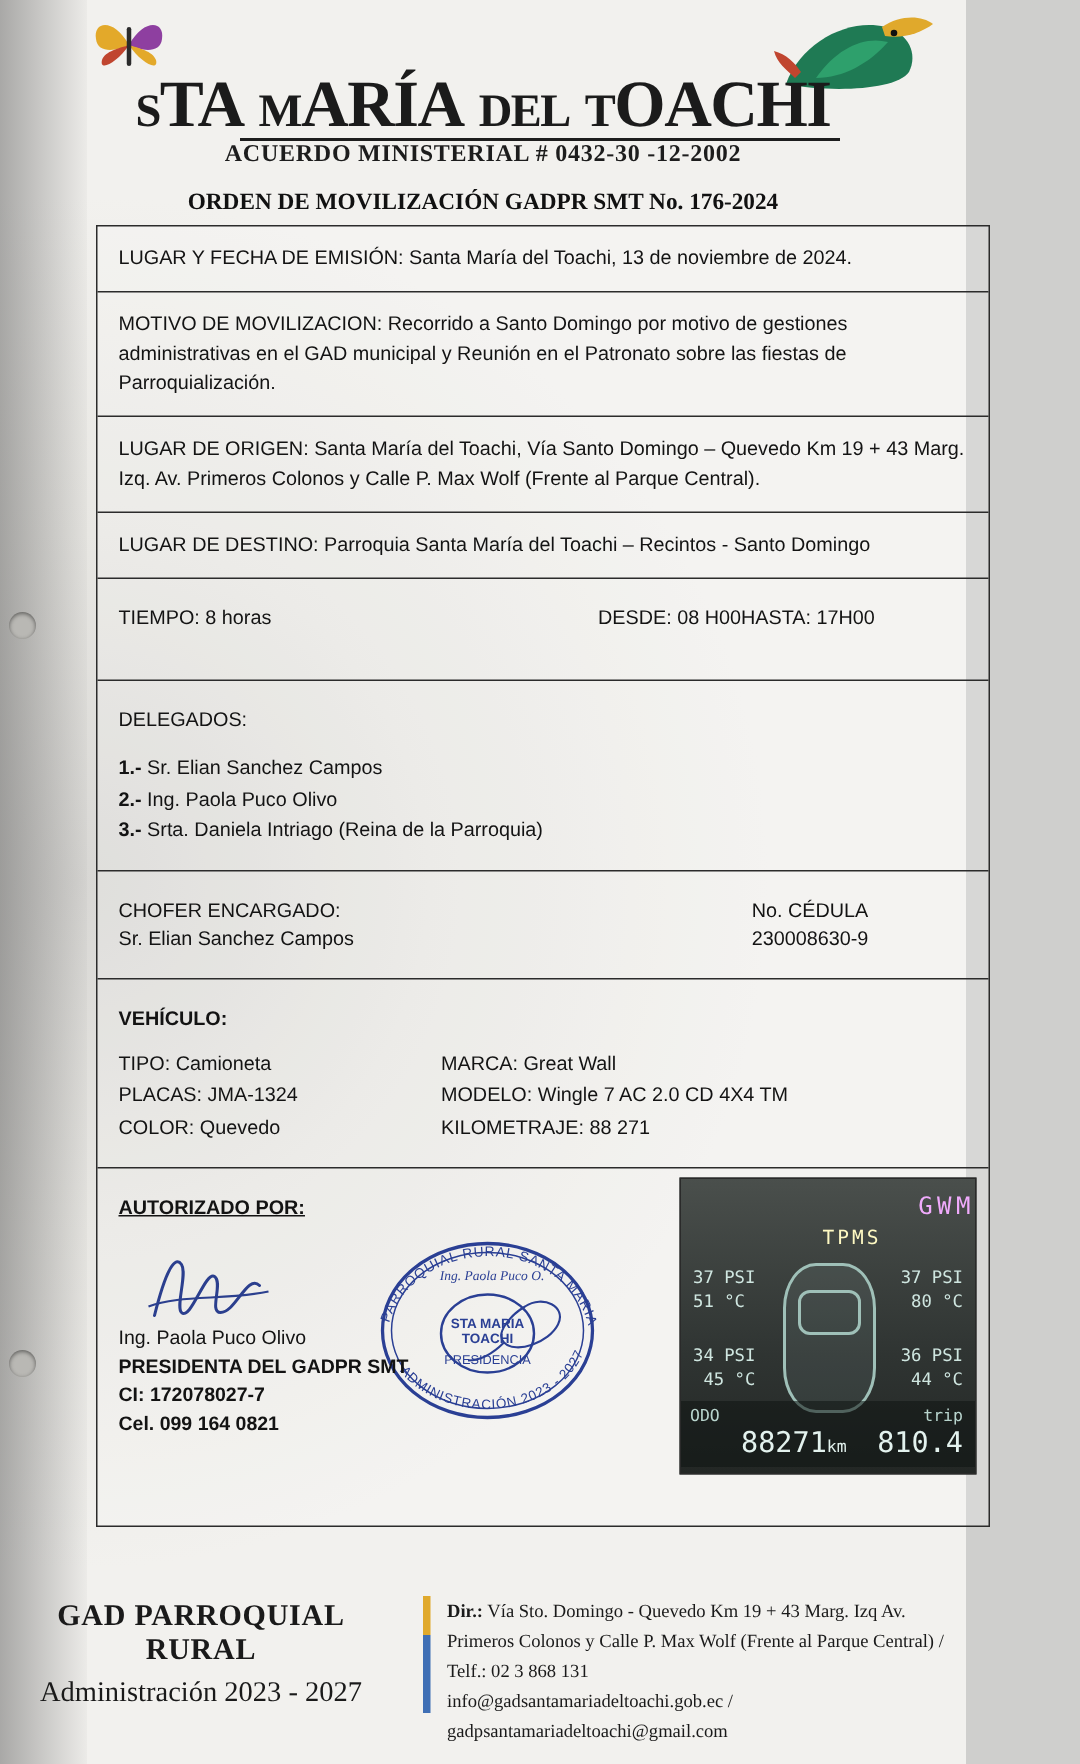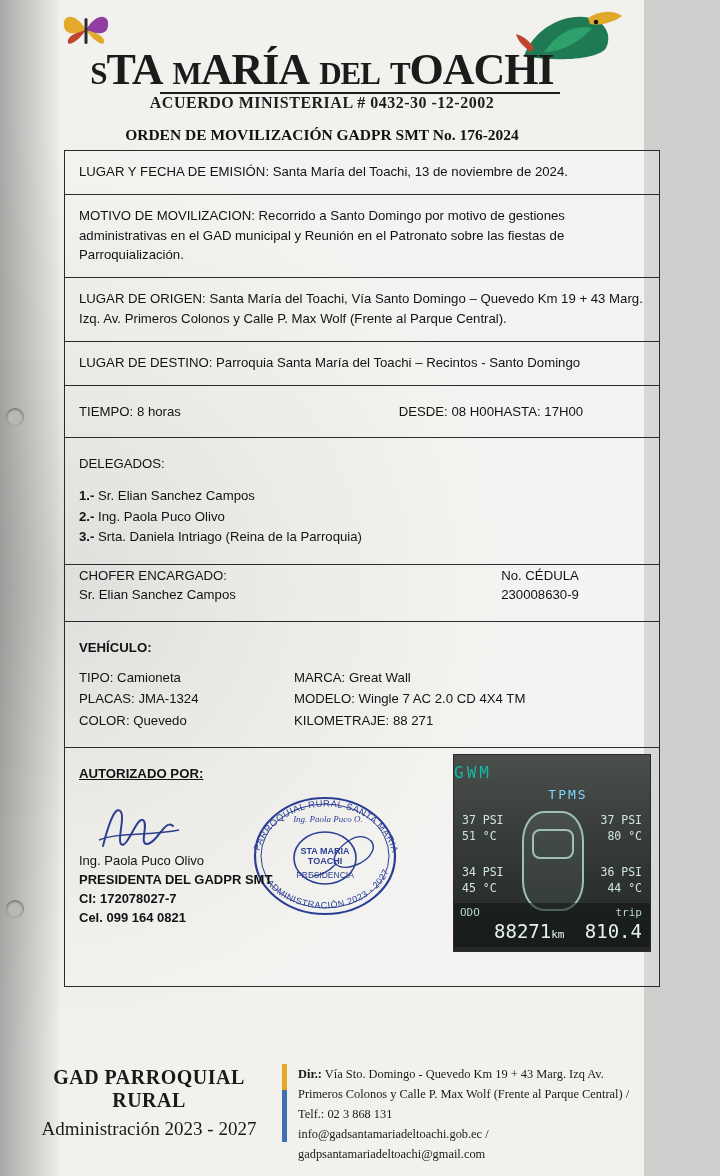--- a/index.html
+++ b/index.html
@@ -104,42 +104,42 @@
   .sig{position:absolute;left:30px;top:48px;width:90px;height:64px;}
 
   
   .photo{
     position:absolute;right:8px;top:6px;width:196px;height:196px;
     background:#3b3f3d;
     border:1px solid #2a2a2a;
     overflow:hidden;
   }
   .ph-inner{position:absolute;inset:0;background:linear-gradient(180deg,#4a4f4c,#2f3432 60%,#232725);}
-  .ph-gwm{position:absolute;top:6px;left:0;right:0;text-align:left;color:#14b8a6;
+  .ph-gwm{position:absolute;top:6px;left:0;right:0;text-align:right;color:#f0abfc;
     font-family:"DejaVu Sans Mono",monospace;font-size:16px;letter-spacing:3px;}
-  .ph-tpms{position:absolute;top:30px;left:0;right:0;text-align:center;color:#7dd3fc;
+  .ph-tpms{position:absolute;top:30px;left:0;right:0;text-align:center;color:#fef9c3;
     font-family:"DejaVu Sans Mono",monospace;font-size:13px;letter-spacing:2px;padding-left:32px;}
   .ph-car{position:absolute;left:68px;top:56px;width:58px;height:96px;
     border:2px solid #9fc0b8;border-radius:22px/30px;background:rgba(170,200,192,.10);}
   .ph-car:before{content:"";position:absolute;left:8px;top:16px;right:8px;height:26px;border:2px solid #9fc0b8;border-radius:8px;}
   .tcell{position:absolute;color:#cfe6e0;font-family:"DejaVu Sans Mono",monospace;font-size:11.5px;line-height:1.35;}
   .t-fl{left:8px;top:58px;}
   .t-fr{right:8px;top:58px;text-align:right;}
-  .t-rl{left:8px;top:110px;}
+  .t-rl{left:8px;top:110px;text-align:right;}
   .t-rr{right:8px;top:110px;text-align:right;}
   .ph-bottom{position:absolute;left:0;right:0;bottom:4px;height:44px;background:rgba(15,20,18,.55);}
   .ph-odo-l{position:absolute;left:6px;bottom:30px;color:#b8d4cd;font-family:"DejaVu Sans Mono",monospace;font-size:11px;}
   .ph-odo-r{position:absolute;right:8px;bottom:30px;color:#b8d4cd;font-family:"DejaVu Sans Mono",monospace;font-size:11px;}
   .ph-odo-v{position:absolute;left:6px;bottom:6px;color:#e3f2ee;font-family:"DejaVu Sans Mono",monospace;font-size:19px;margin-left:34px;}
   .ph-odo-u{font-size:11px;}
   .ph-trip-v{position:absolute;right:8px;bottom:6px;color:#e3f2ee;font-family:"DejaVu Sans Mono",monospace;font-size:19px;}
 
   
   .footer{position:absolute;left:0;right:0;bottom:0;height:130px;}
-  .f-left{position:absolute;left:24px;top:20px;width:250px;text-align:center;
+  .f-left{position:absolute;left:9px;top:20px;width:250px;text-align:center;
     font-family:"Liberation Serif",serif;color:#1a1a1a;}
   .f-left .l1{font-weight:bold;font-size:20px;letter-spacing:.5px;}
   .f-left .l2{font-size:19px;margin-top:6px;}
   .f-bar{position:absolute;left:282px;top:18px;width:5px;height:78px;
     background:linear-gradient(180deg,#e0a92c 0 33%,#3f6fb5 33% 66%,#3f6fb5 66% 100%);}
   .f-right{position:absolute;left:298px;top:18px;right:14px;
     font-family:"Liberation Serif",serif;font-size:12.4px;line-height:1.62;color:#1a1a1a;}
   .f-right b{font-weight:bold;}
 </style>
 </head>
@@ -201,21 +201,21 @@
       </div>
     </div>
 
     <div class="row">
       <div class="txt">
         <span class="lbl">LUGAR DE DESTINO:</span>
         <span>Parroquia Santa María del Toachi – Recintos - Santo Domingo</span>
       </div>
     </div>
 
-    <div class="row tiempo txt" style="padding-top:16px;padding-bottom:16px;">
+    <div class="row tiempo txt" style="padding-top:16px;padding-bottom:32px;">
       <div class="c1">
         <span class="lbl">TIEMPO:</span>
         <span>8 horas</span>
       </div>
       <div class="c2">
         <span class="lbl">DESDE:</span>
         <span>08 H00</span>
       </div>
       <div class="c3">
         <span class="lbl">HASTA:</span>
@@ -234,21 +234,21 @@
           <span class="num">2.-</span>
           <span>Ing. Paola Puco Olivo</span>
         </div>
         <div>
           <span class="num">3.-</span>
           <span>Srta. Daniela Intriago (Reina de la Parroquia)</span>
         </div>
       </div>
     </div>
 
-    <div class="row txt" style="padding-top:1px;padding-bottom:16px;">
+    <div class="row txt" style="padding-top:16px;padding-bottom:16px;">
       <div class="chofer">
         <div class="left lbl">CHOFER ENCARGADO:</div>
         <div class="right lbl">No. CÉDULA</div>
       </div>
       <div class="sp"></div>
       <div class="chofer">
         <div class="left">Sr. Elian Sanchez Campos</div>
         <div class="right">230008630-9</div>
       </div>
     </div>

